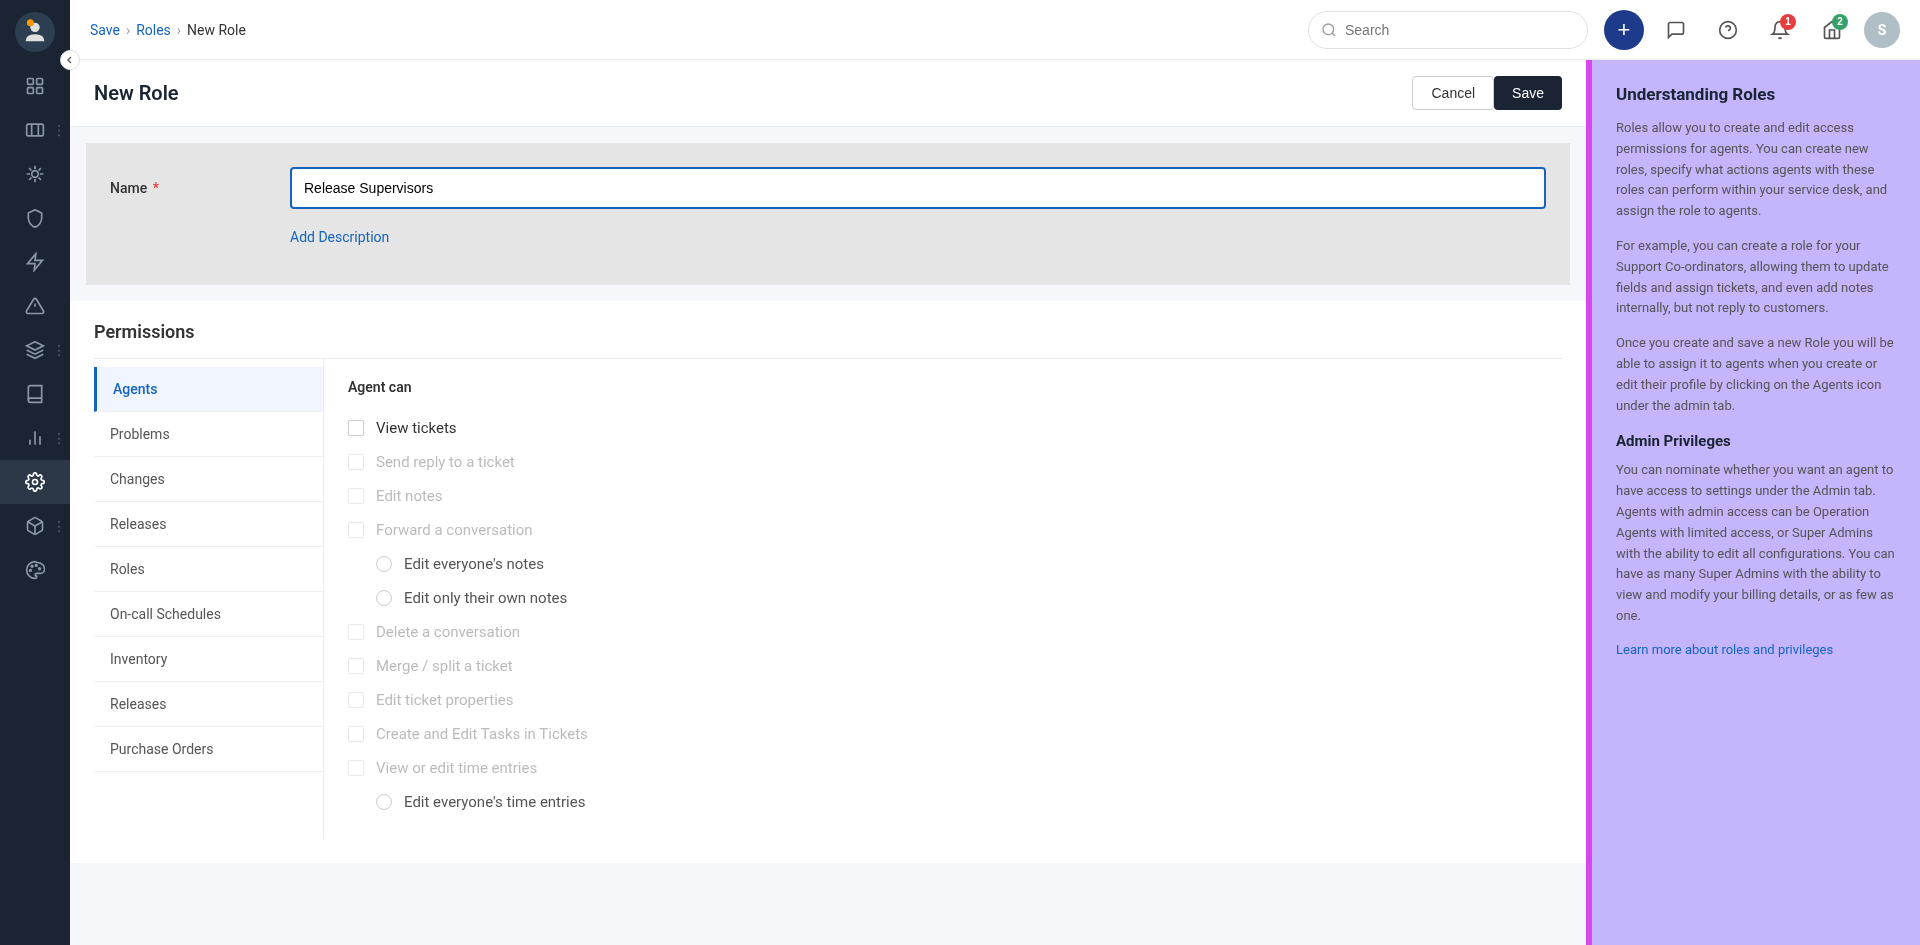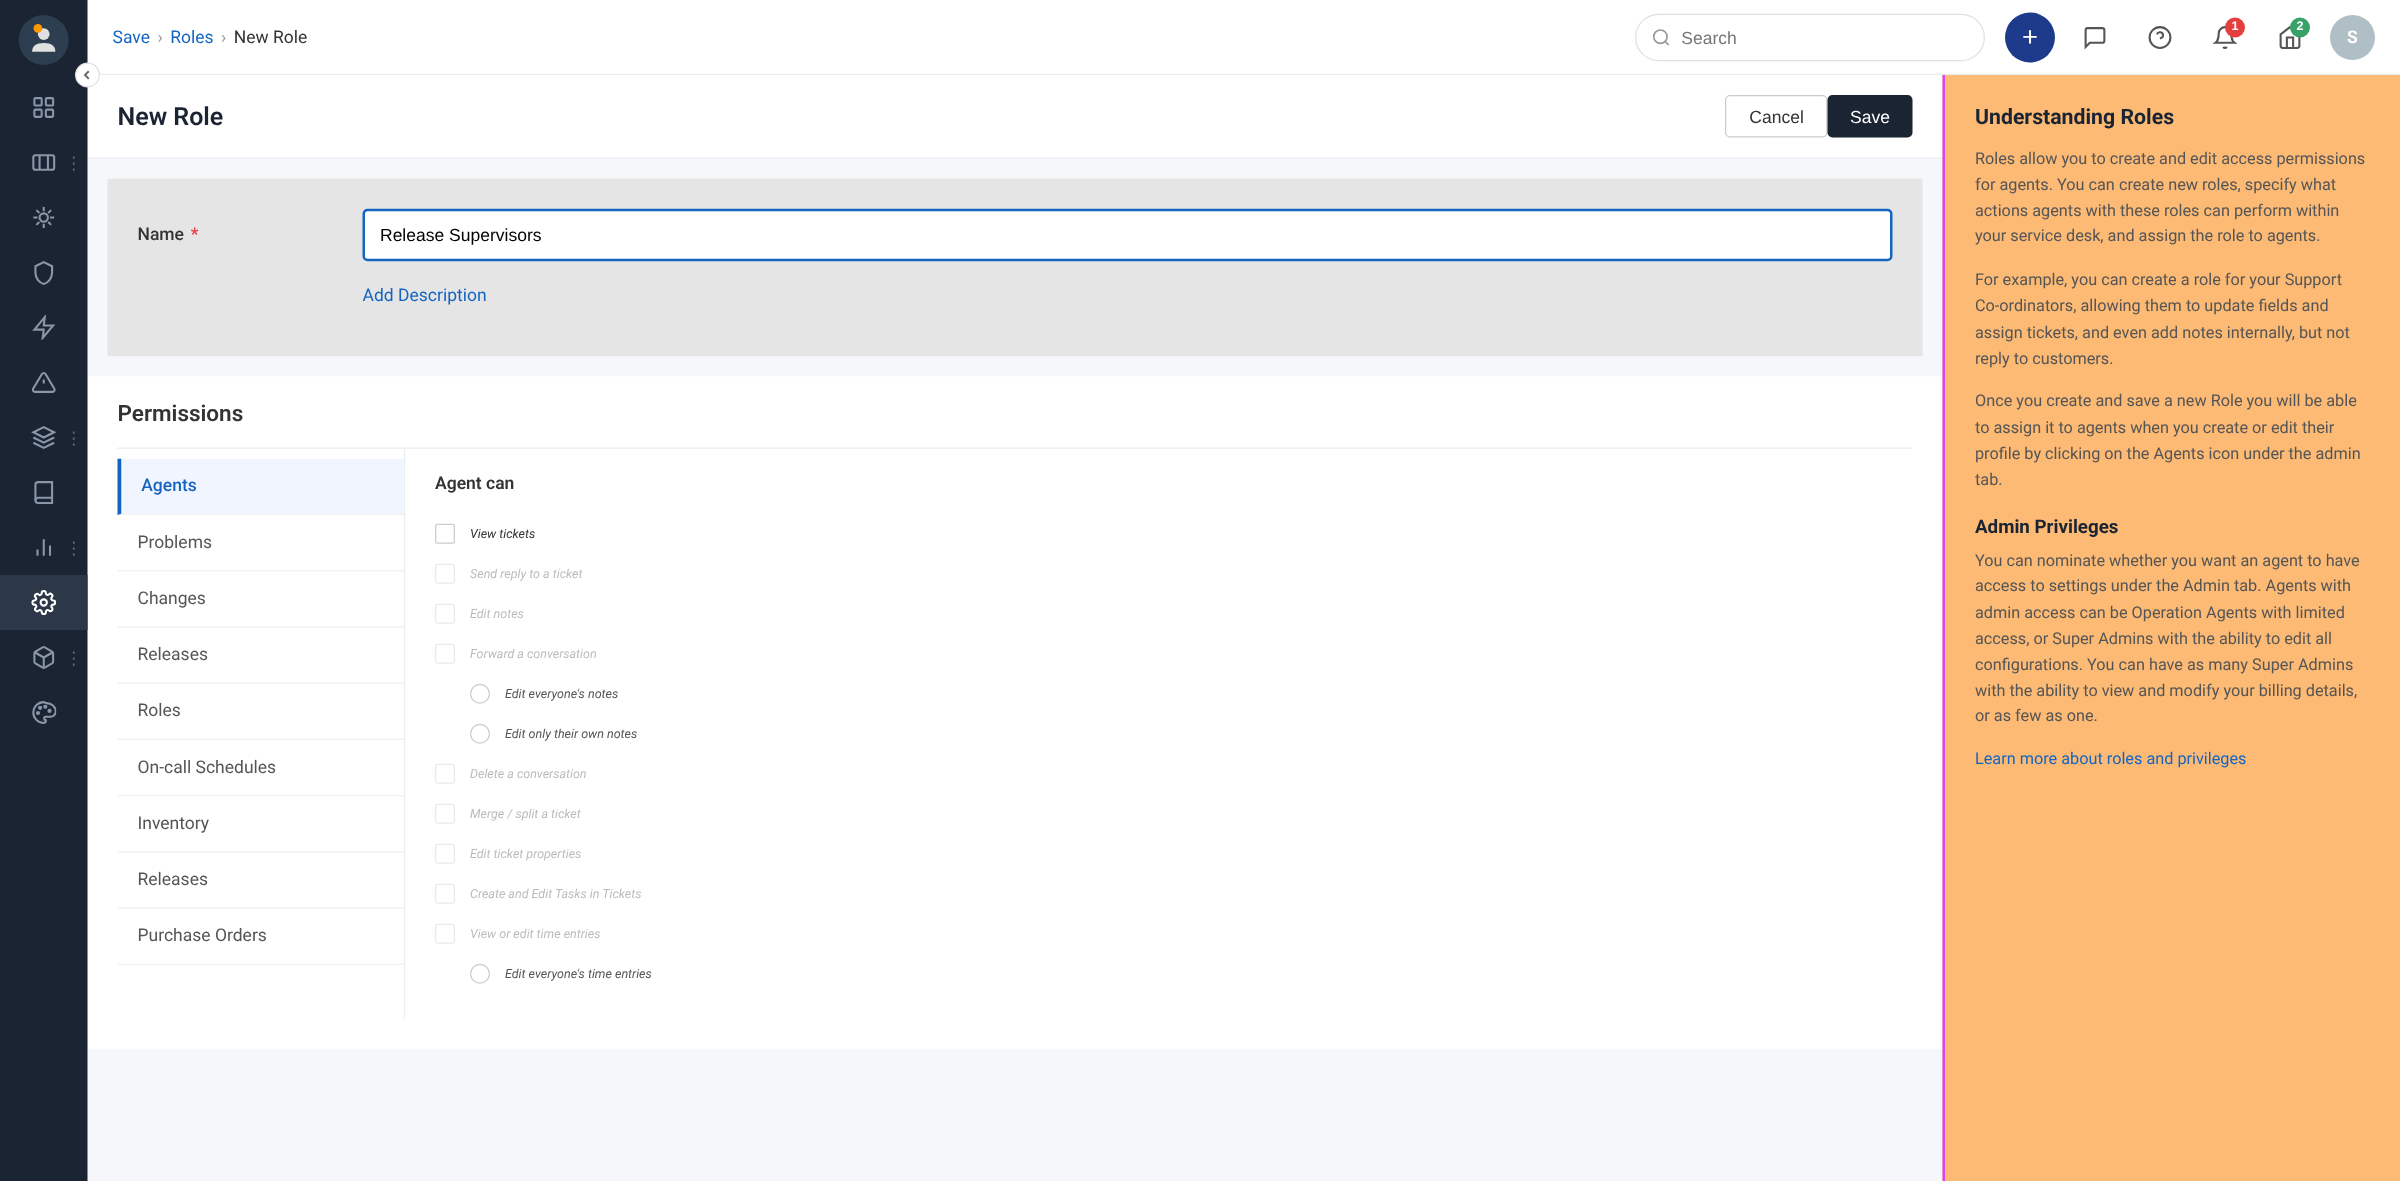--- a/index.html
+++ b/index.html
@@ -66,25 +66,25 @@
     .nav-item { padding: 14px 16px; cursor: pointer; color: #555; font-size: 14px; border-bottom: 1px solid #f0f0f0; }
     .nav-item.active { color: #1565c0; font-weight: 500; border-left: 3px solid #1565c0; background: #f0f5ff; }
 
     
     .permissions-content { flex: 1; padding: 20px 24px; }
     .agent-can-label { font-size: 14px; font-weight: 600; color: #333; margin-bottom: 16px; }
     .permission-item { display: flex; align-items: center; gap: 12px; padding: 8px 0; }
     .permission-item.disabled-item { opacity: 0.4; }
     .checkbox { width: 16px; height: 16px; border: 1px solid #ccc; border-radius: 2px; flex-shrink: 0; cursor: pointer; display: flex; align-items: center; justify-content: center; background: white; }
     .radio-btn { width: 16px; height: 16px; border: 1px solid #ccc; border-radius: 50%; flex-shrink: 0; cursor: pointer; background: white; }
-    .perm-label { font-size: 10px; color: #555; font-style: italic; }
+    .perm-label { font-size: 15px; color: #555; }
     .perm-label.main-perm { color: #333; font-weight: 400; }
 
     
-    .right-sidebar { width: 366px; background: #fdba74; padding: 24px; border-left: 2px solid #d946ef; overflow-y: auto; flex-shrink: 0; }
+    .right-sidebar { width: 334px; background: #c4b5fd; padding: 24px; border-left: 6px solid #d946ef; overflow-y: auto; flex-shrink: 0; }
     .sidebar-help-title { font-size: 17px; font-weight: 700; color: #1a2433; margin-bottom: 14px; }
     .sidebar-help-text { font-size: 13px; color: #555; line-height: 1.6; margin-bottom: 14px; }
     .sidebar-help-subtitle { font-size: 15px; font-weight: 700; color: #1a2433; margin: 16px 0 10px; }
     .sidebar-help-link { color: #1565c0; cursor: pointer; font-size: 13px; }
 
     
     .nav-dots { font-size: 14px; color: #666; position: absolute; right: 4px; }
 
     
     .sidebar-icon.gear-active { background: #2c3748; }

